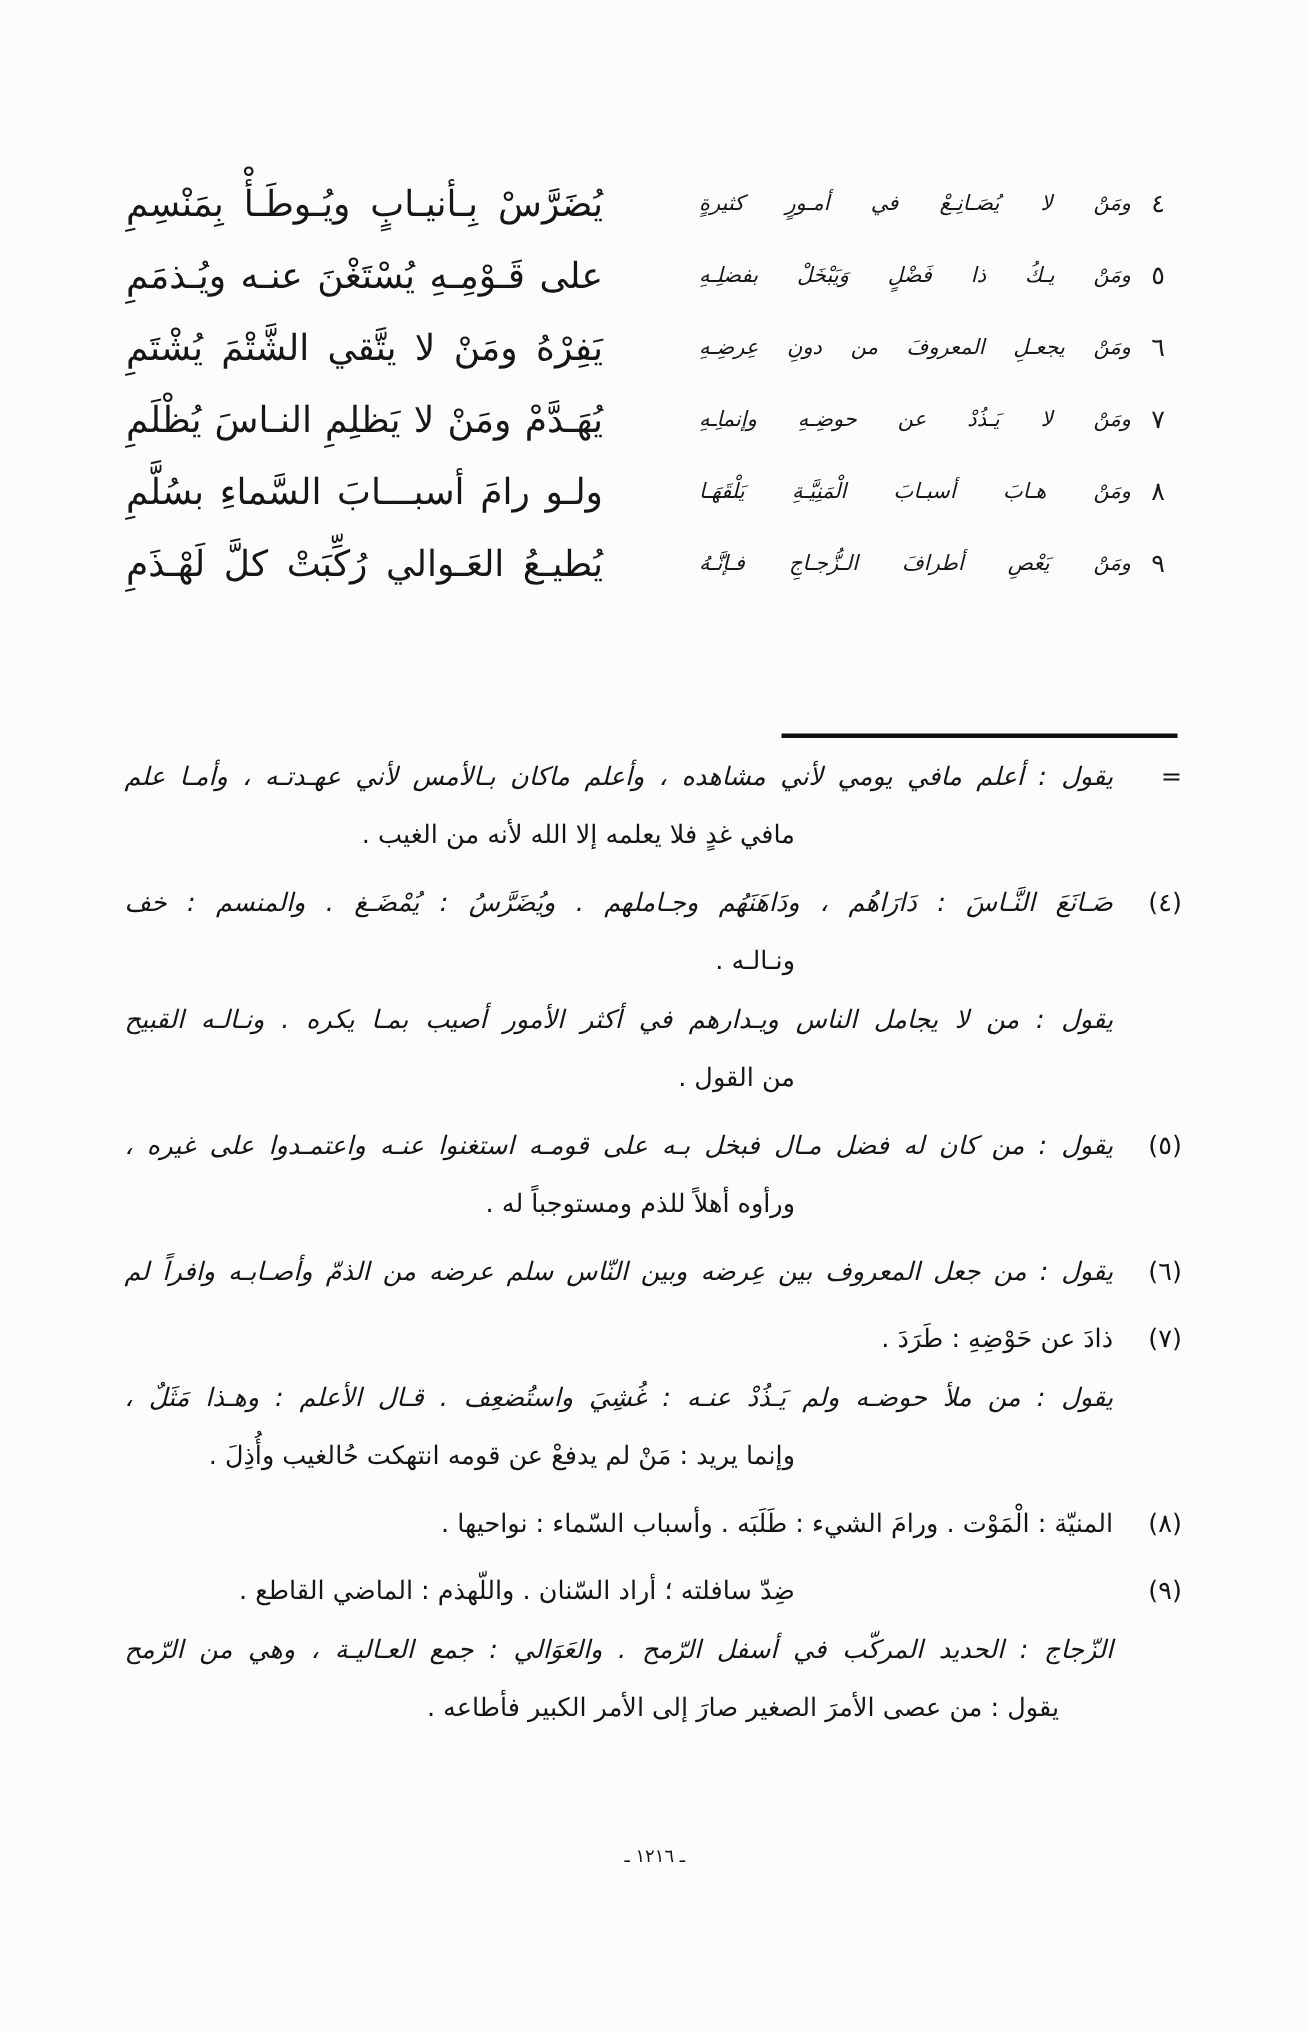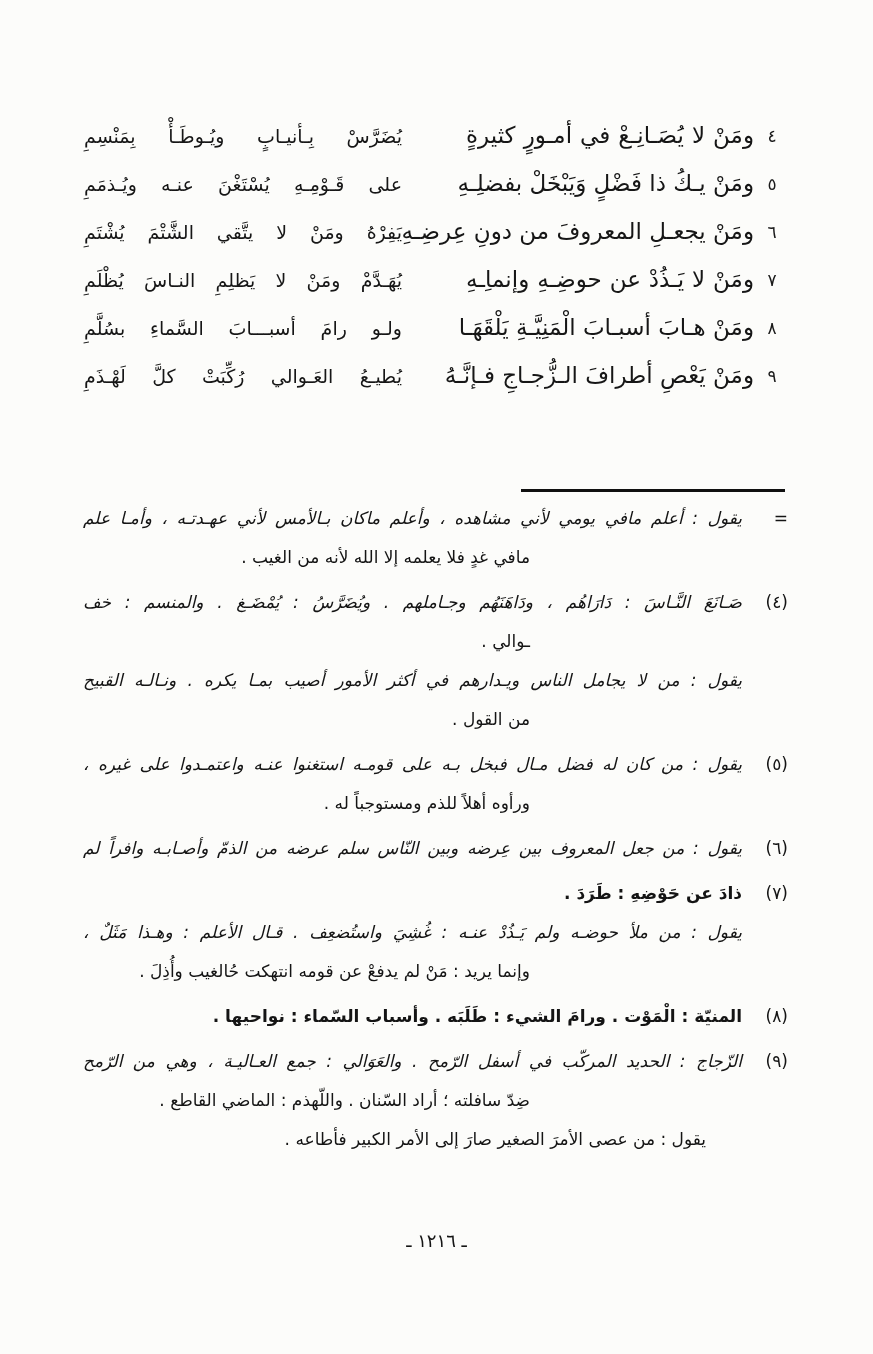--- a/index.html
+++ b/index.html
@@ -19,29 +19,29 @@
   .verse-row{
     display:flex;flex-direction:row;align-items:center;
     height:48px;direction:rtl;
   }
   .v-num{
     width:36px;flex:0 0 36px;text-align:center;
     font-size:17px;color:#1a1a1a;
   }
   .v-sadr{
     width:292px;flex:0 0 292px;
-    font-size:23px;line-height:1.2;
+    font-size:14px;line-height:1.2;
     text-align:justify;text-align-last:justify;text-justify:inter-word;
     white-space:nowrap;
-    padding-left:4px;box-sizing:border-box;
+    padding-left:4px;box-sizing:border-box;font-style:italic;
   }
   .v-gutter{width:60px;flex:0 0 60px;}
   .v-ajuz{
     width:318px;flex:0 0 318px;
-    font-size:19px;line-height:1.2;
+    font-size:24px;line-height:1.2;
     text-align:justify;text-align-last:justify;text-justify:inter-word;
     white-space:nowrap;
   }
   
   .fn-sep{
     position:absolute;top:489px;right:88px;
     width:264px;height:3px;background:#101010;
   }
   
   .footnotes{
@@ -61,25 +61,25 @@
   .fn-line{line-height:39px;}
   .fn-line.full{
     text-align:justify;text-align-last:justify;text-justify:inter-word;font-style:italic;
   }
   .fn-line.mid{
     text-align:right;margin-left:0;margin-right:212px;
   }
   .fn-line.near{
     text-align:right;margin-right:36px;
   }
-  .fn-line.open{text-align:right;font-weight:bold;}
+  .fn-line.open{text-align:right;}
   
   .page-number{
     position:absolute;top:1230px;left:0;right:0;
-    text-align:center;font-size:18px;color:#141414;
+    text-align:center;font-size:12px;color:#141414;
     letter-spacing:2px;
   }
 </style>
 </head>
 <body>
 
 <div class="page">
 
   <div class="verses">
 
@@ -136,21 +136,21 @@
       <div class="fn-lines">
         <div class="fn-line full">يقول : أعلم مافي يومي لأني مشاهده ، وأعلم ماكان بـالأمس لأني عهـدتـه ، وأمـا علم</div>
         <div class="fn-line mid">مافي غدٍ فلا يعلمه إلا الله لأنه من الغيب .</div>
       </div>
     </div>
 
     <div class="footnote">
       <div class="fn-marker">(٤)</div>
       <div class="fn-lines">
         <div class="fn-line full">صَـانَعَ النَّـاسَ : دَارَاهُم ، ودَاهَنَهُم وجـاملهم . ويُضَرَّسُ : يُمْضَـغ . والمنسم : خف</div>
-        <div class="fn-line mid">ـوالي .</div>
+        <div class="fn-line mid">ونـالـه .</div>
         <div class="fn-line full">يقول : من لا يجامل الناس ويـدارهم في أكثر الأمور أصيب بمـا يكره . ونـالـه القبيح</div>
         <div class="fn-line mid">من القول .</div>
       </div>
     </div>
 
     <div class="footnote">
       <div class="fn-marker">(٥)</div>
       <div class="fn-lines">
         <div class="fn-line full">يقول : من كان له فضل مـال فبخل بـه على قومـه استغنوا عنـه واعتمـدوا على غيره ،</div>
         <div class="fn-line mid">ورأوه أهلاً للذم ومستوجباً له .</div>
@@ -176,22 +176,22 @@
     <div class="footnote">
       <div class="fn-marker">(٨)</div>
       <div class="fn-lines">
         <div class="fn-line open">المنيّة : الْمَوْت . ورامَ الشيء : طَلَبَه . وأسباب السّماء : نواحيها .</div>
       </div>
     </div>
 
     <div class="footnote">
       <div class="fn-marker">(٩)</div>
       <div class="fn-lines">
+        <div class="fn-line mid">ضِدّ سافلته ؛ أراد السّنان . واللّهذم : الماضي القاطع .</div>
         <div class="fn-line full">الزّجاج : الحديد المركّب في أسفل الرّمح . والعَوَالي : جمع العـاليـة ، وهي من الرّمح</div>
-        <div class="fn-line mid">ضِدّ سافلته ؛ أراد السّنان . واللّهذم : الماضي القاطع .</div>
         <div class="fn-line near">يقول : من عصى الأمرَ الصغير صارَ إلى الأمر الكبير فأطاعه .</div>
       </div>
     </div>
 
   </div>
 
   <div class="page-number">ـ ١٢١٦ ـ</div>
 
 </div>
 

